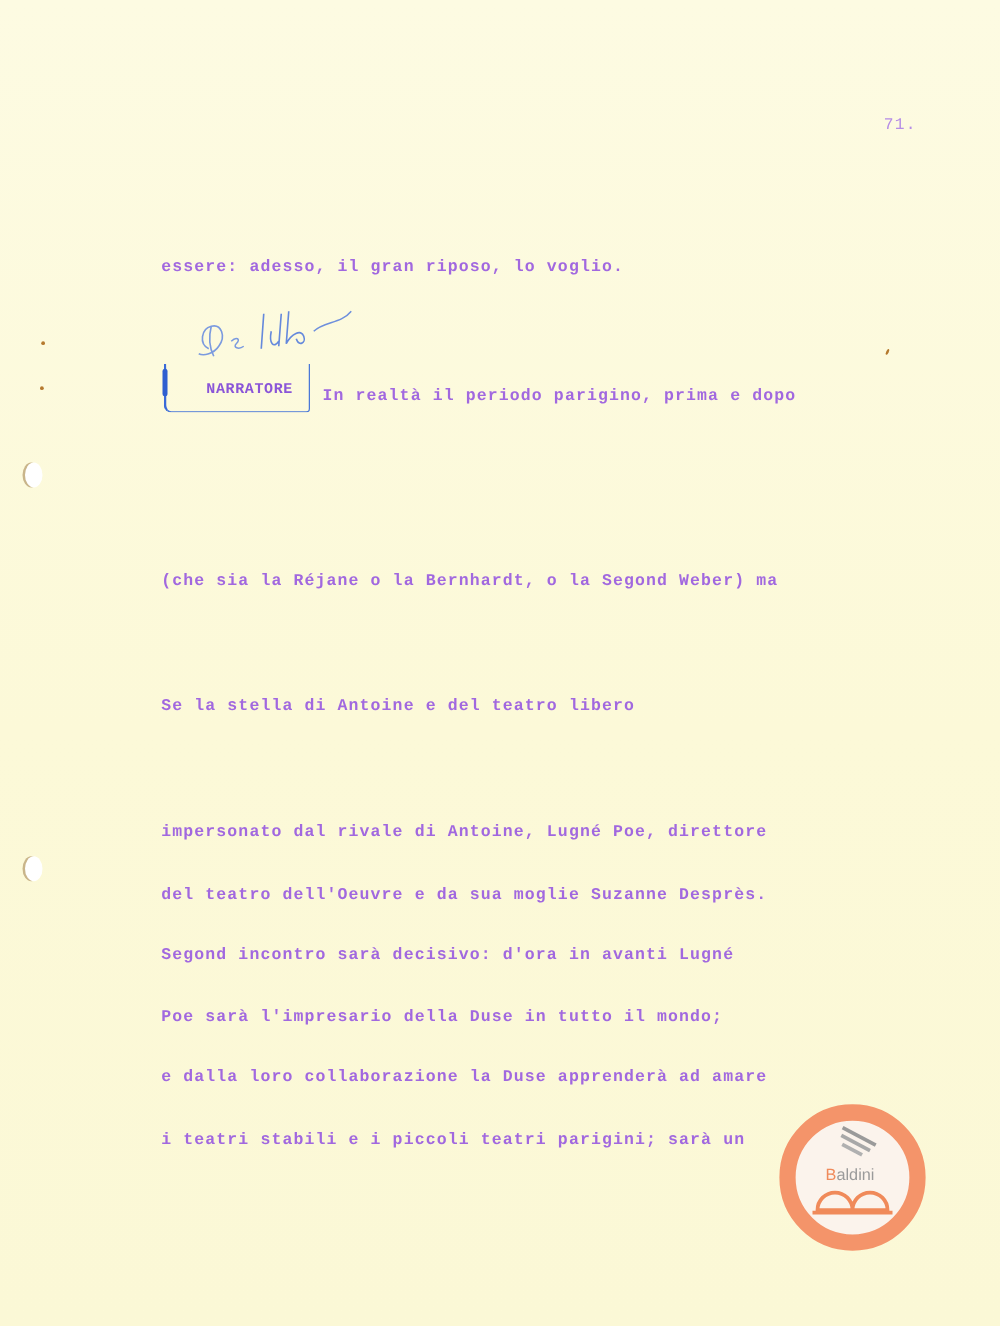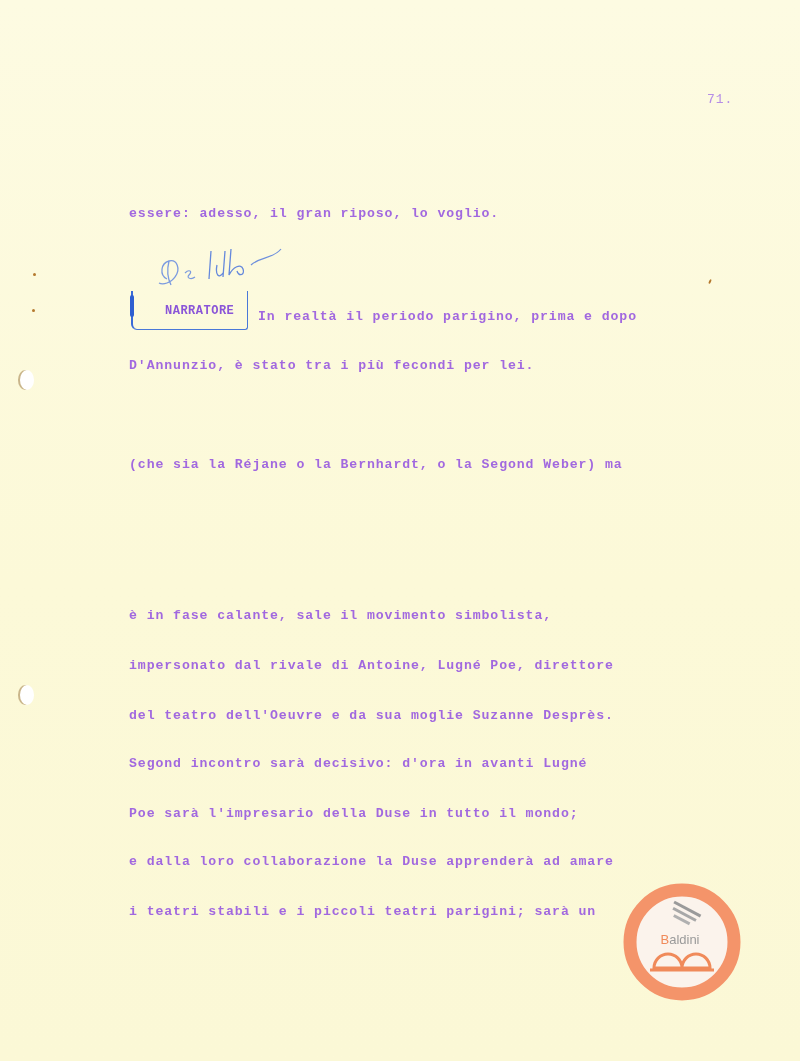--- a/index.html
+++ b/index.html
@@ -109,23 +109,22 @@
     <path d="M12 34 C4 30 6 18 14 16 C22 14 26 24 20 32 C16 38 8 40 4 38 M14 16 C12 24 12 32 16 40" fill="none" stroke="#5a82e0" stroke-width="1.3" opacity="0.8"></path>
     <path d="M30 28 C34 24 38 26 34 30 C31 33 36 35 40 32" fill="none" stroke="#5a82e0" stroke-width="1.2" opacity="0.8"></path>
     <path d="M56 6 L54 34 M62 20 C60 30 64 34 68 28 M70 6 L68 32 M76 4 L74 30 C78 22 86 18 88 24 C90 30 84 32 82 26" fill="none" stroke="#4a74dc" stroke-width="1.3" opacity="0.85"></path>
     <path d="M96 20 C104 12 118 14 126 4" fill="none" stroke="#4a74dc" stroke-width="1.2" opacity="0.8"></path>
   </svg>
 
   <div class="narrator-box"></div>
   <div class="narrator-label">NARRATORE</div>
 
   <div class="line" style="top:309px;left:258px">In realtà il periodo parigino, prima e dopo</div>
-  <div class="line" style="top:358px">D'Annunzio, è stato tra i più fecondi per lei.</div>
   <div class="line" style="top:457px">(che sia la Réjane o la Bernhardt, o la Segond Weber) ma</div>
-  <div class="line" style="top:608px">è in fase calante, sale il movimento simbolista,</div>
+  <div class="line" style="top:557px">Se la stella di Antoine e del teatro libero</div>
   <div class="line" style="top:658px">impersonato dal rivale di Antoine, Lugné Poe, direttore</div>
   <div class="line" style="top:708px">del teatro dell'Oeuvre e da sua moglie Suzanne Desprès.</div>
   <div class="line" style="top:756px">Segond incontro sarà decisivo: d'ora in avanti Lugné</div>
   <div class="line" style="top:806px">Poe sarà l'impresario della Duse in tutto il mondo;</div>
   <div class="line" style="top:854px">e dalla loro collaborazione la Duse apprenderà ad amare</div>
   <div class="line" style="top:904px">i teatri stabili e i piccoli teatri parigini; sarà un</div>
 
   <div class="punch-hole" style="left:20px;top:370px"></div>
   <div class="punch-hole" style="left:20px;top:685px"></div>
 

